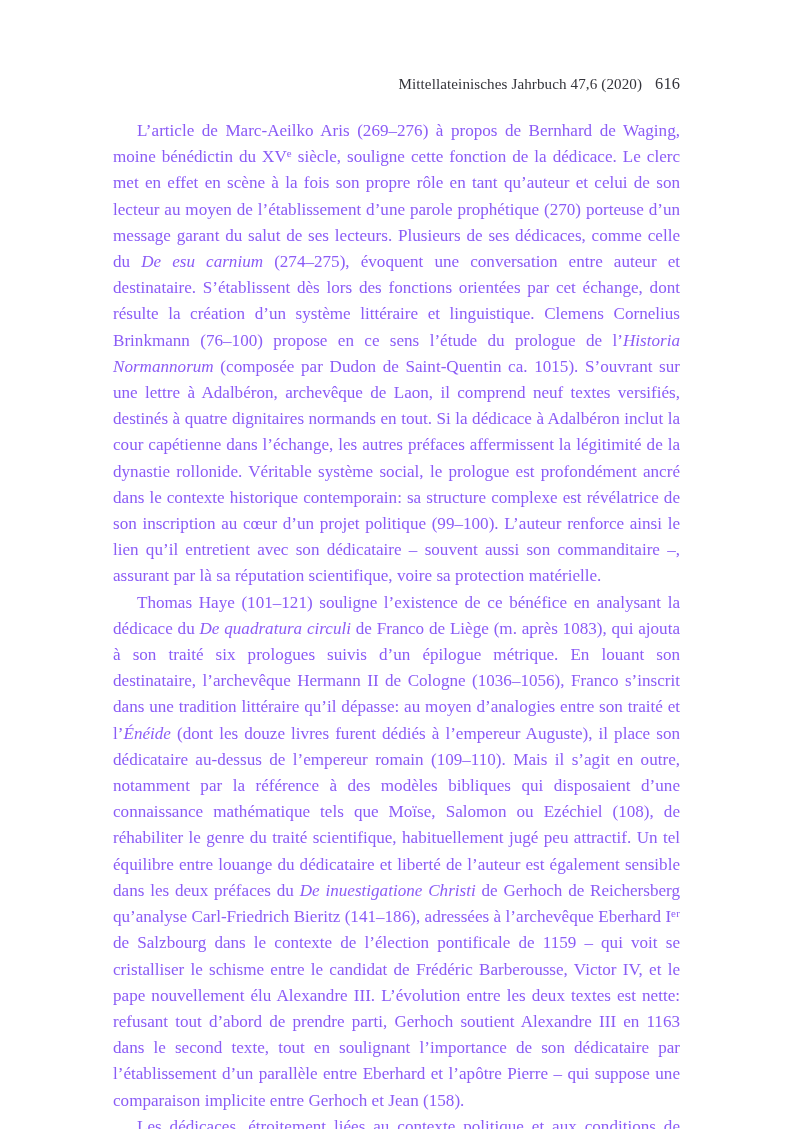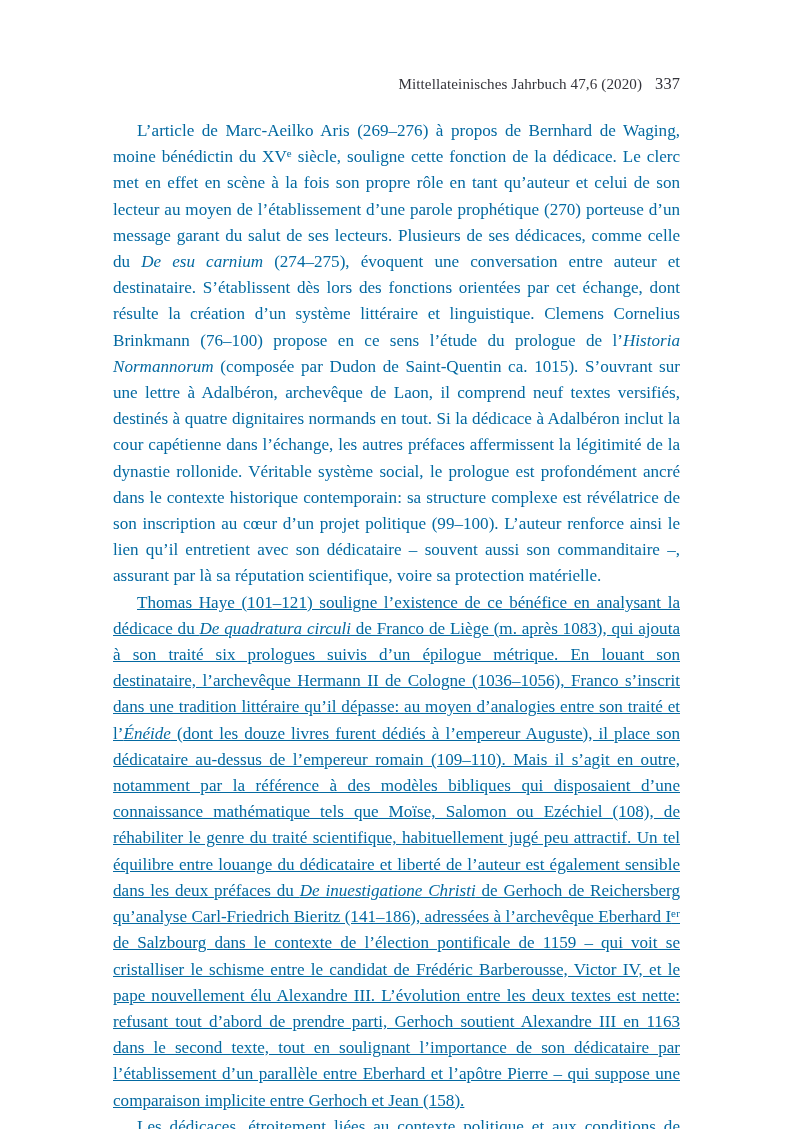--- a/index.html
+++ b/index.html
@@ -53,48 +53,47 @@
   }
 
   p.body-par {
     margin: 0;
     padding: 0;
     text-align: justify;
     text-justify: inter-word;
     font-size: 17.1px;
     line-height: 26.2px;
     text-indent: 24px;
-    color: #0369a1;
+    color: #8b5cf6;
     hyphens: manual;
     word-spacing: 0.1px;
   }
 
   p.body-par.continued {
     text-indent: 24px;
-    text-decoration: underline;
   }
 
   i, .ital {
     font-style: italic;
   }
 
   sup.ord {
     font-size: 0.64em;
     vertical-align: 0.42em;
     line-height: 0;
     letter-spacing: 0.2px;
   }
 </style>
 </head>
 <body>
 
 <div class="page">
 
   <div class="running-header">
-    <span class="journal-title">Mittellateinisches Jahrbuch 47,6 (2020)</span><span class="folio">337</span>
+    <span class="journal-title">Mittellateinisches Jahrbuch 47,6 (2020)</span><span class="folio">616</span>
   </div>
 
   <div class="text-block">
 
     <p class="body-par" id="par-aris">L’article de Marc-Aeilko Aris (269–276) à propos de Bernhard de Waging, moine bénédictin du XV<sup class="ord">e</sup> siècle, souligne cette fonction de la dédicace. Le clerc met en effet en scène à la fois son propre rôle en tant qu’auteur et celui de son lecteur au moyen de l’établissement d’une parole prophétique (270) porteuse d’un message garant du salut de ses lecteurs. Plusieurs de ses dédicaces, comme celle du <i class="ital">De esu carnium</i> (274–275), évoquent une conversation entre auteur et destinataire. S’établissent dès lors des fonctions orientées par cet échange, dont résulte la création d’un système littéraire et linguistique. Clemens Cornelius Brinkmann (76–100) propose en ce sens l’étude du prologue de l’<i class="ital">Historia Normannorum</i> (composée par Dudon de Saint-Quentin ca. 1015). S’ouvrant sur une lettre à Adalbéron, archevêque de Laon, il comprend neuf textes versifiés, destinés à quatre dignitaires normands en tout. Si la dédicace à Adalbéron inclut la cour capétienne dans l’échange, les autres préfaces affermissent la légitimité de la dynastie rollonide. Véritable système social, le prologue est profondément ancré dans le contexte historique contemporain: sa structure complexe est révélatrice de son inscription au cœur d’un projet politique (99–100). L’auteur renforce ainsi le lien qu’il entretient avec son dédicataire – souvent aussi son commanditaire –, assurant par là sa réputation scientifique, voire sa protection matérielle.</p>
 
     <p class="body-par continued" id="par-haye">Thomas Haye (101–121) souligne l’existence de ce bénéfice en analysant la dédicace du <i class="ital">De quadratura circuli</i> de Franco de Liège (m. après 1083), qui ajouta à son traité six prologues suivis d’un épilogue métrique. En louant son destinataire, l’archevêque Hermann II de Cologne (1036–1056), Franco s’inscrit dans une tradition littéraire qu’il dépasse: au moyen d’analogies entre son traité et l’<i class="ital">Énéide</i> (dont les douze livres furent dédiés à l’empereur Auguste), il place son dédicataire au-dessus de l’empereur romain (109–110). Mais il s’agit en outre, notamment par la référence à des modèles bibliques qui disposaient d’une connaissance mathématique tels que Moïse, Salomon ou Ezéchiel (108), de réhabiliter le genre du traité scientifique, habituellement jugé peu attractif. Un tel équilibre entre louange du dédicataire et liberté de l’auteur est également sensible dans les deux préfaces du <i class="ital">De inuestigatione Christi</i> de Gerhoch de Reichersberg qu’analyse Carl-Friedrich Bieritz (141–186), adressées à l’archevêque Eberhard I<sup class="ord">er</sup> de Salzbourg dans le contexte de l’élection pontificale de 1159 – qui voit se cristalliser le schisme entre le candidat de Frédéric Barberousse, Victor IV, et le pape nouvellement élu Alexandre III. L’évolution entre les deux textes est nette: refusant tout d’abord de prendre parti, Gerhoch soutient Alexandre III en 1163 dans le second texte, tout en soulignant l’importance de son dédicataire par l’établissement d’un parallèle entre Eberhard et l’apôtre Pierre – qui suppose une comparaison implicite entre Gerhoch et Jean (158).</p>
 
     <p class="body-par continued" id="par-dedicaces">Les dédicaces, étroitement liées au contexte politique et aux conditions de production des textes, entretiennent donc nécessairement un lien avec le mécé-</p>
 

